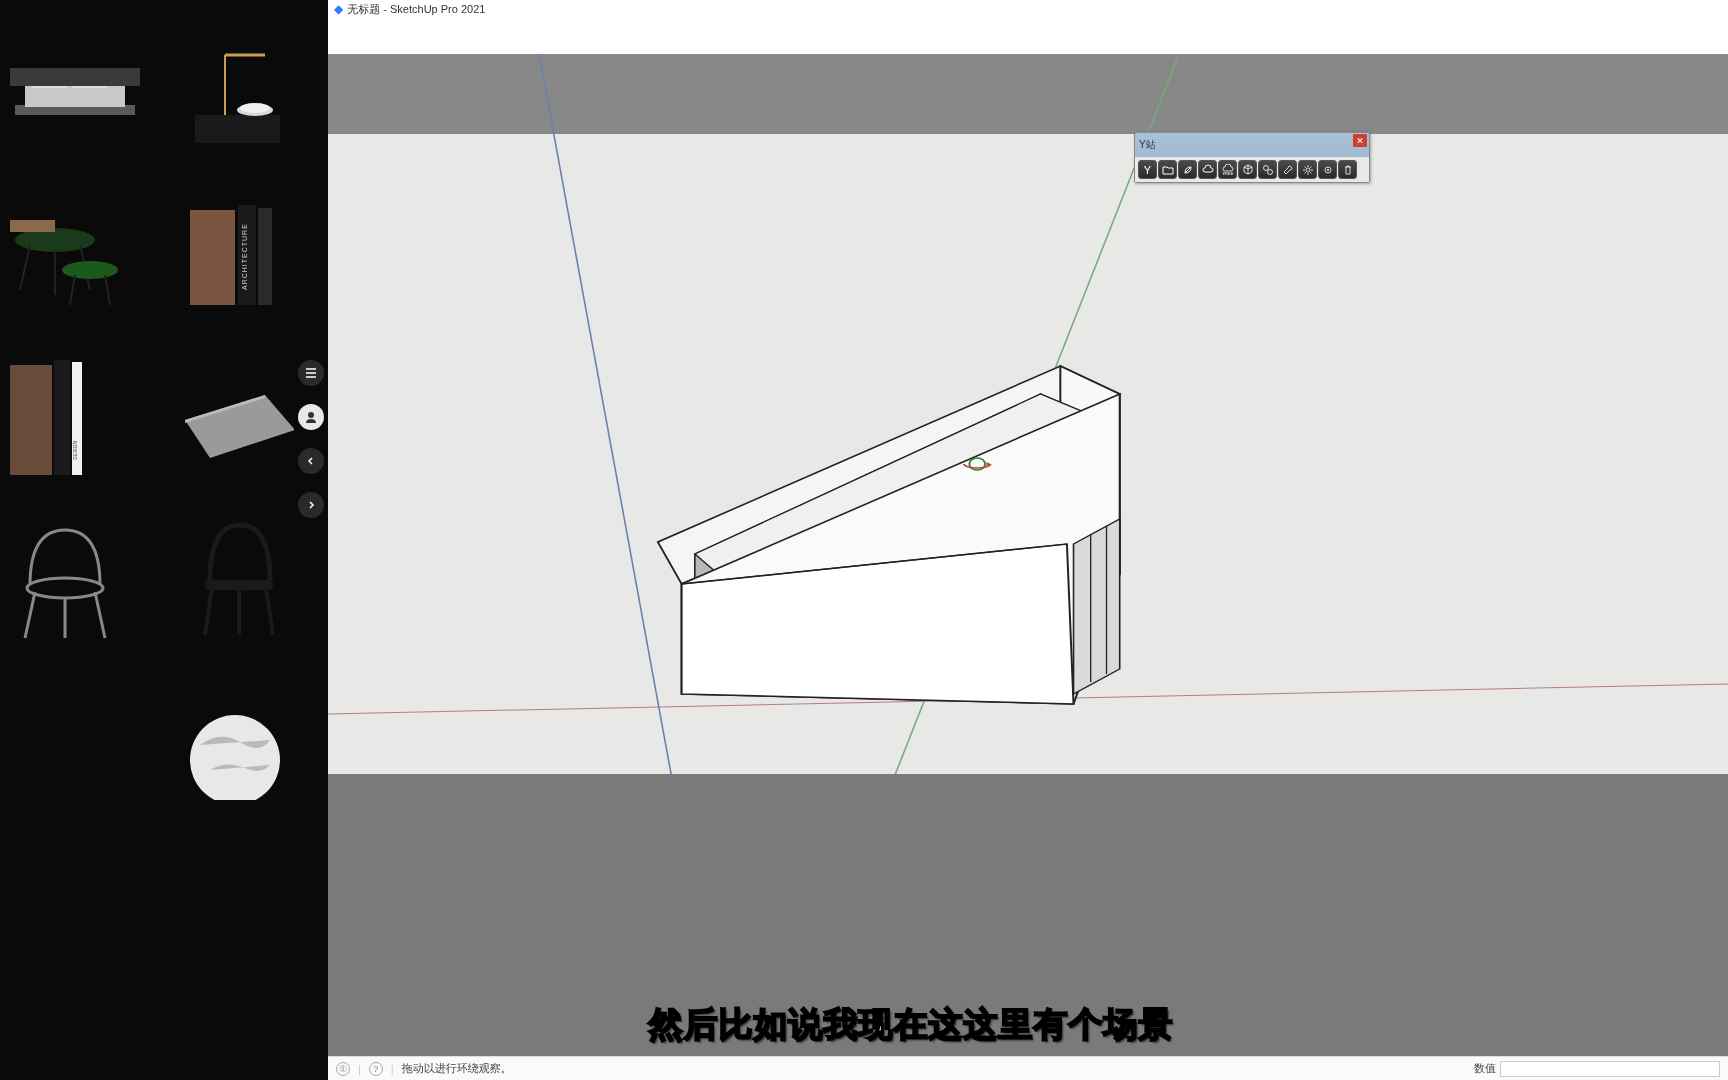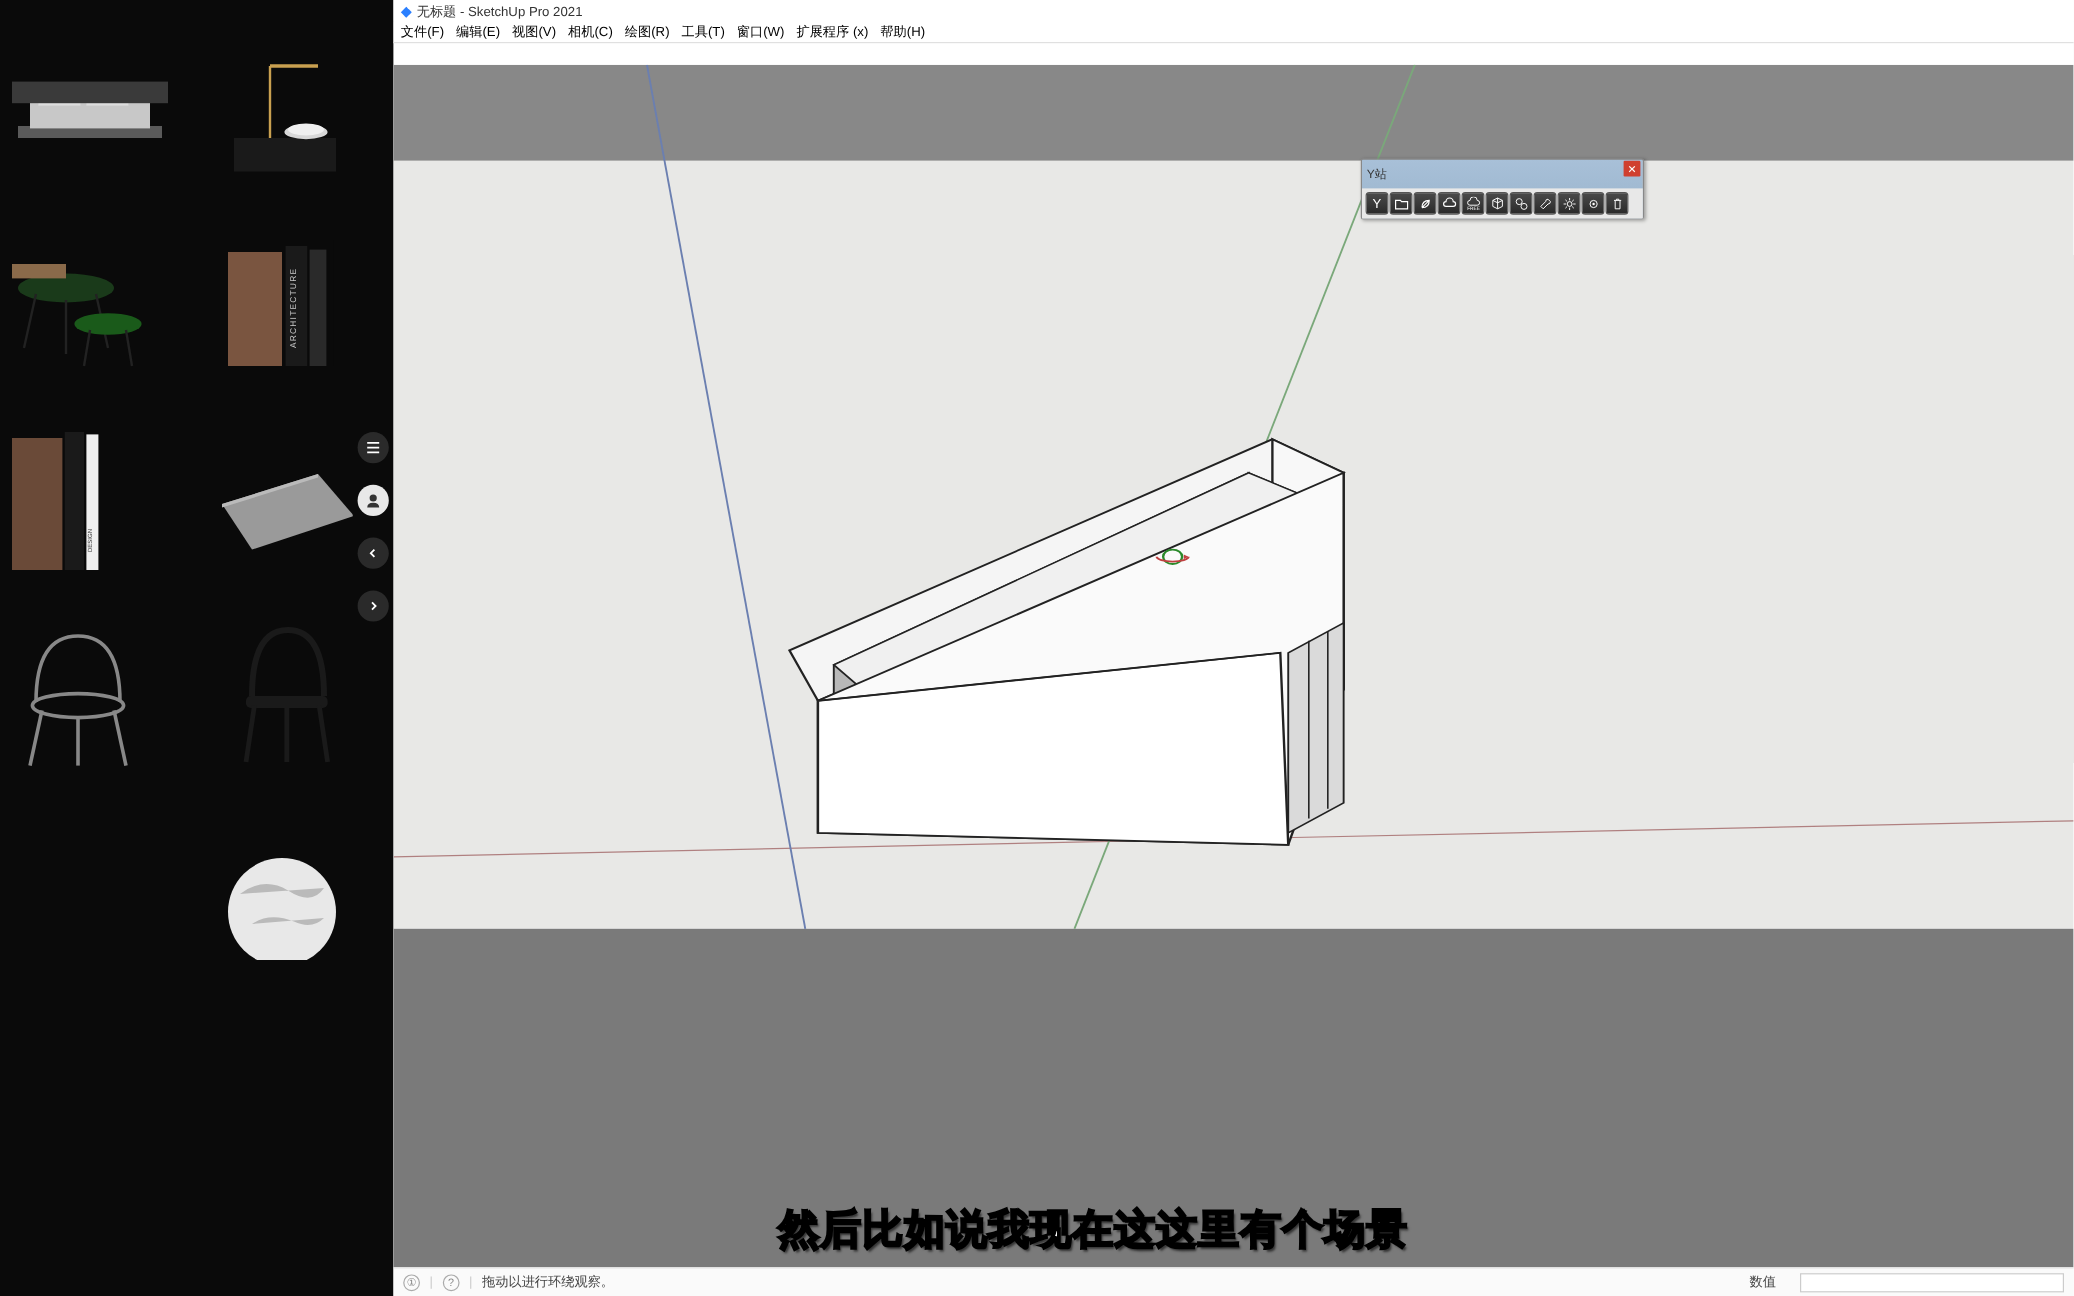--- a/index.html
+++ b/index.html
@@ -29,21 +29,21 @@
 .float-toolbar { position: absolute; left: 806px; top: 132px; width: 236px; background: linear-gradient(#a8c0d8, #9ab4cc); border: 1px solid #888; border-radius: 2px; box-shadow: 1px 1px 3px rgba(0,0,0,0.3); }
 .float-header { height: 16px; display: flex; align-items: center; padding: 12px 4px; font-size: 10px; color: #333; position: relative; }
 .float-close { position: absolute; right: 2px; top: 1px; width: 14px; height: 13px; background: #d04030; color: #fff; display: flex; align-items: center; justify-content: center; font-size: 9px; cursor: pointer; border-radius: 1px; }
 .float-body { background: #e8e8e8; padding: 3px; display: flex; gap: 1px; }
 .tb-btn { width: 19px; height: 19px; background: linear-gradient(#4a4a4a, #2a2a2a); border: 1px solid #555; border-radius: 3px; display: flex; align-items: center; justify-content: center; color: #fff; font-size: 11px; cursor: pointer; }
 
 .status-bar { position: absolute; left: 0; bottom: 0; right: 0; height: 24px; background: #fafafa; border-top: 1px solid #ddd; display: flex; align-items: center; padding: 0 8px; font-size: 11px; color: #444; }
 .status-left { display: flex; align-items: center; gap: 8px; }
 .status-icon { width: 14px; height: 14px; border: 1px solid #aaa; border-radius: 50%; display: flex; align-items: center; justify-content: center; font-size: 9px; color: #888; }
 .status-sep { color: #ccc; }
-.status-right { margin-left: auto; display: flex; align-items: center; gap: 20px; }
+.status-right { margin-left: auto; display: flex; align-items: center; gap: 4px; }
 .status-input { width: 220px; height: 16px; border: 1px solid #ccc; background: #fff; }
 
 .subtitle { position: absolute; left: 50%; bottom: 32px; transform: translateX(-50%); font-size: 34px; font-weight: 900; color: #fff; -webkit-text-stroke: 2px #000; text-shadow: 2px 2px 2px rgba(0,0,0,0.6); white-space: nowrap; font-family: "Microsoft YaHei", sans-serif; letter-spacing: 1px; margin-left: 47px; }
 </style>
 </head>
 <body>
 
 <div class="left-panel">
   <div class="left-gallery">
     <div class="gallery-grid">
@@ -151,31 +151,20 @@
         </svg>
       </div>
   </div>
 </div>
 
 <div class="main-area">
   <div class="title-bar">
     <span class="logo">◆</span>
     <span>无标题 - SketchUp Pro 2021</span>
   </div>
-  <div class="menu-bar">
-    <span class="menu-item">文件(F)</span>
-    <span class="menu-item">编辑(E)</span>
-    <span class="menu-item">视图(V)</span>
-    <span class="menu-item">相机(C)</span>
-    <span class="menu-item">绘图(R)</span>
-    <span class="menu-item">工具(T)</span>
-    <span class="menu-item">窗口(W)</span>
-    <span class="menu-item">扩展程序 (x)</span>
-    <span class="menu-item">帮助(H)</span>
-  </div>
 
   <div class="viewport">
     <svg class="viewport-bg" viewBox="0 0 1061 1002" preserveAspectRatio="none">
 
       <rect x="0" y="0" width="1061" height="80" fill="#888888"></rect>
       <rect x="0" y="80" width="1061" height="640" fill="#e8e8e6"></rect>
       <rect x="0" y="720" width="1061" height="282" fill="#7a7a7a"></rect>
 
       <line x1="0" y1="660" x2="1061" y2="630" stroke="#b08080" stroke-width="1" stroke-dasharray="0"></line>
       <line x1="160" y1="0" x2="260" y2="720" stroke="#6b7fb0" stroke-width="1.2"></line>

